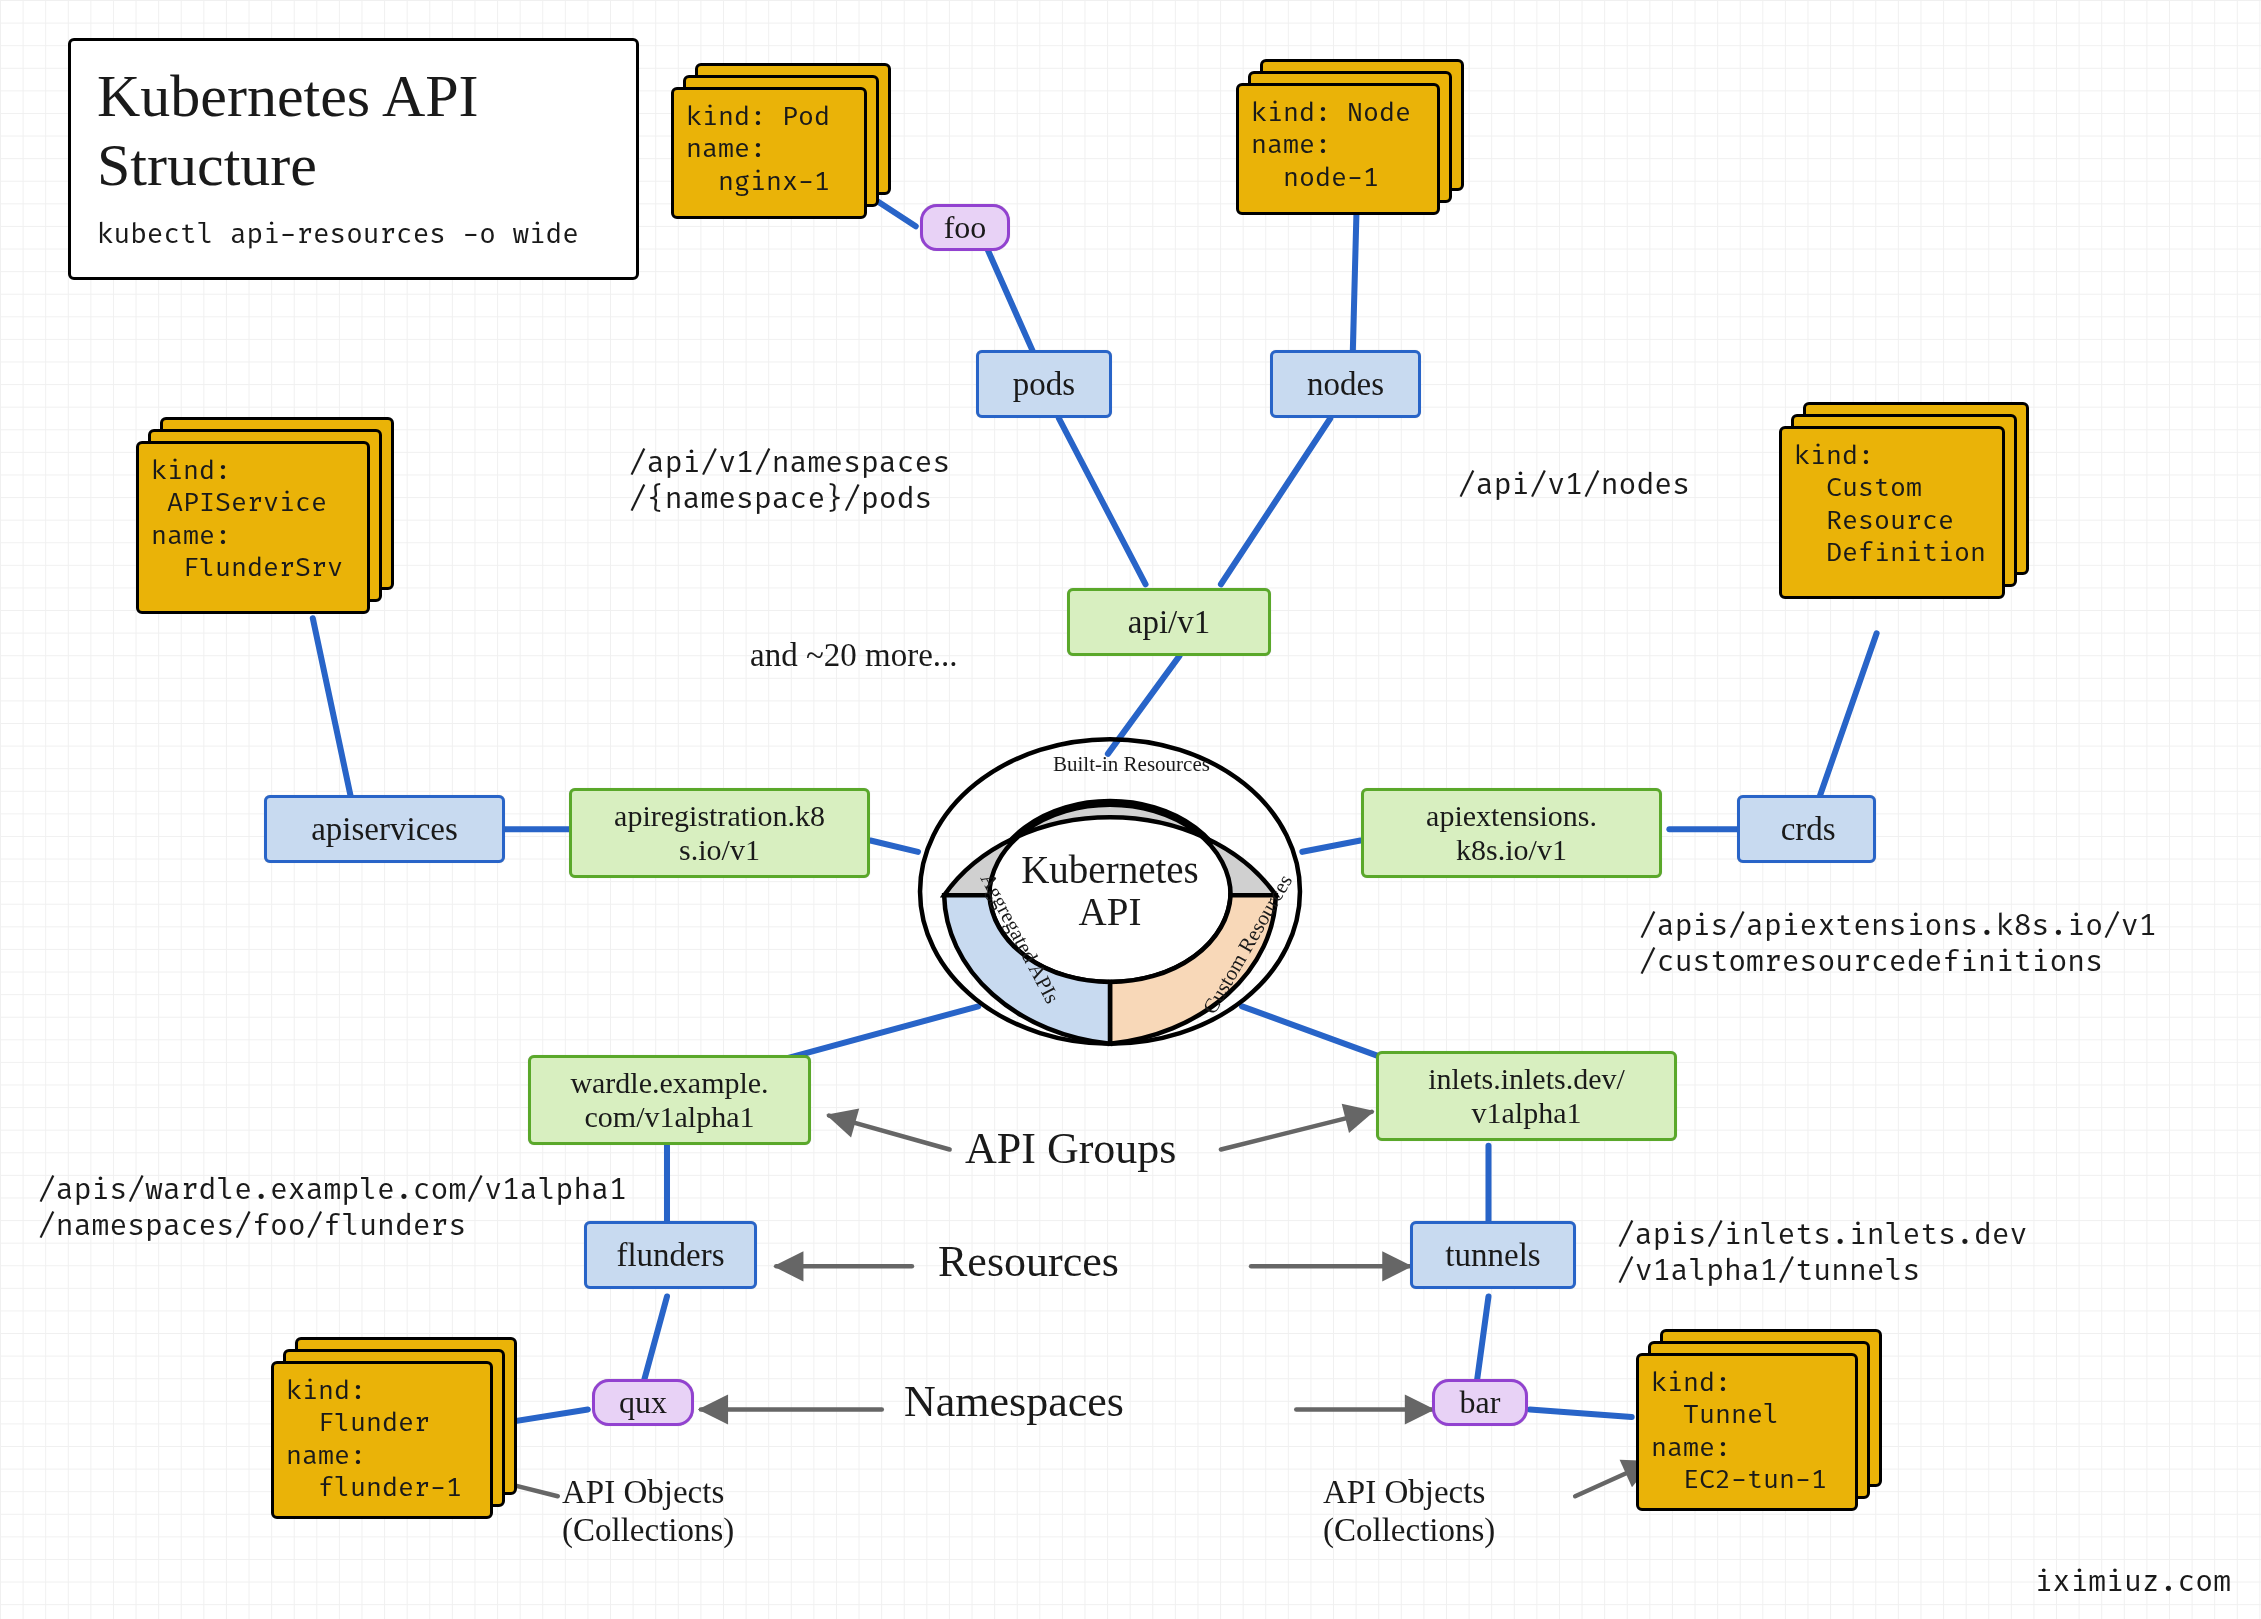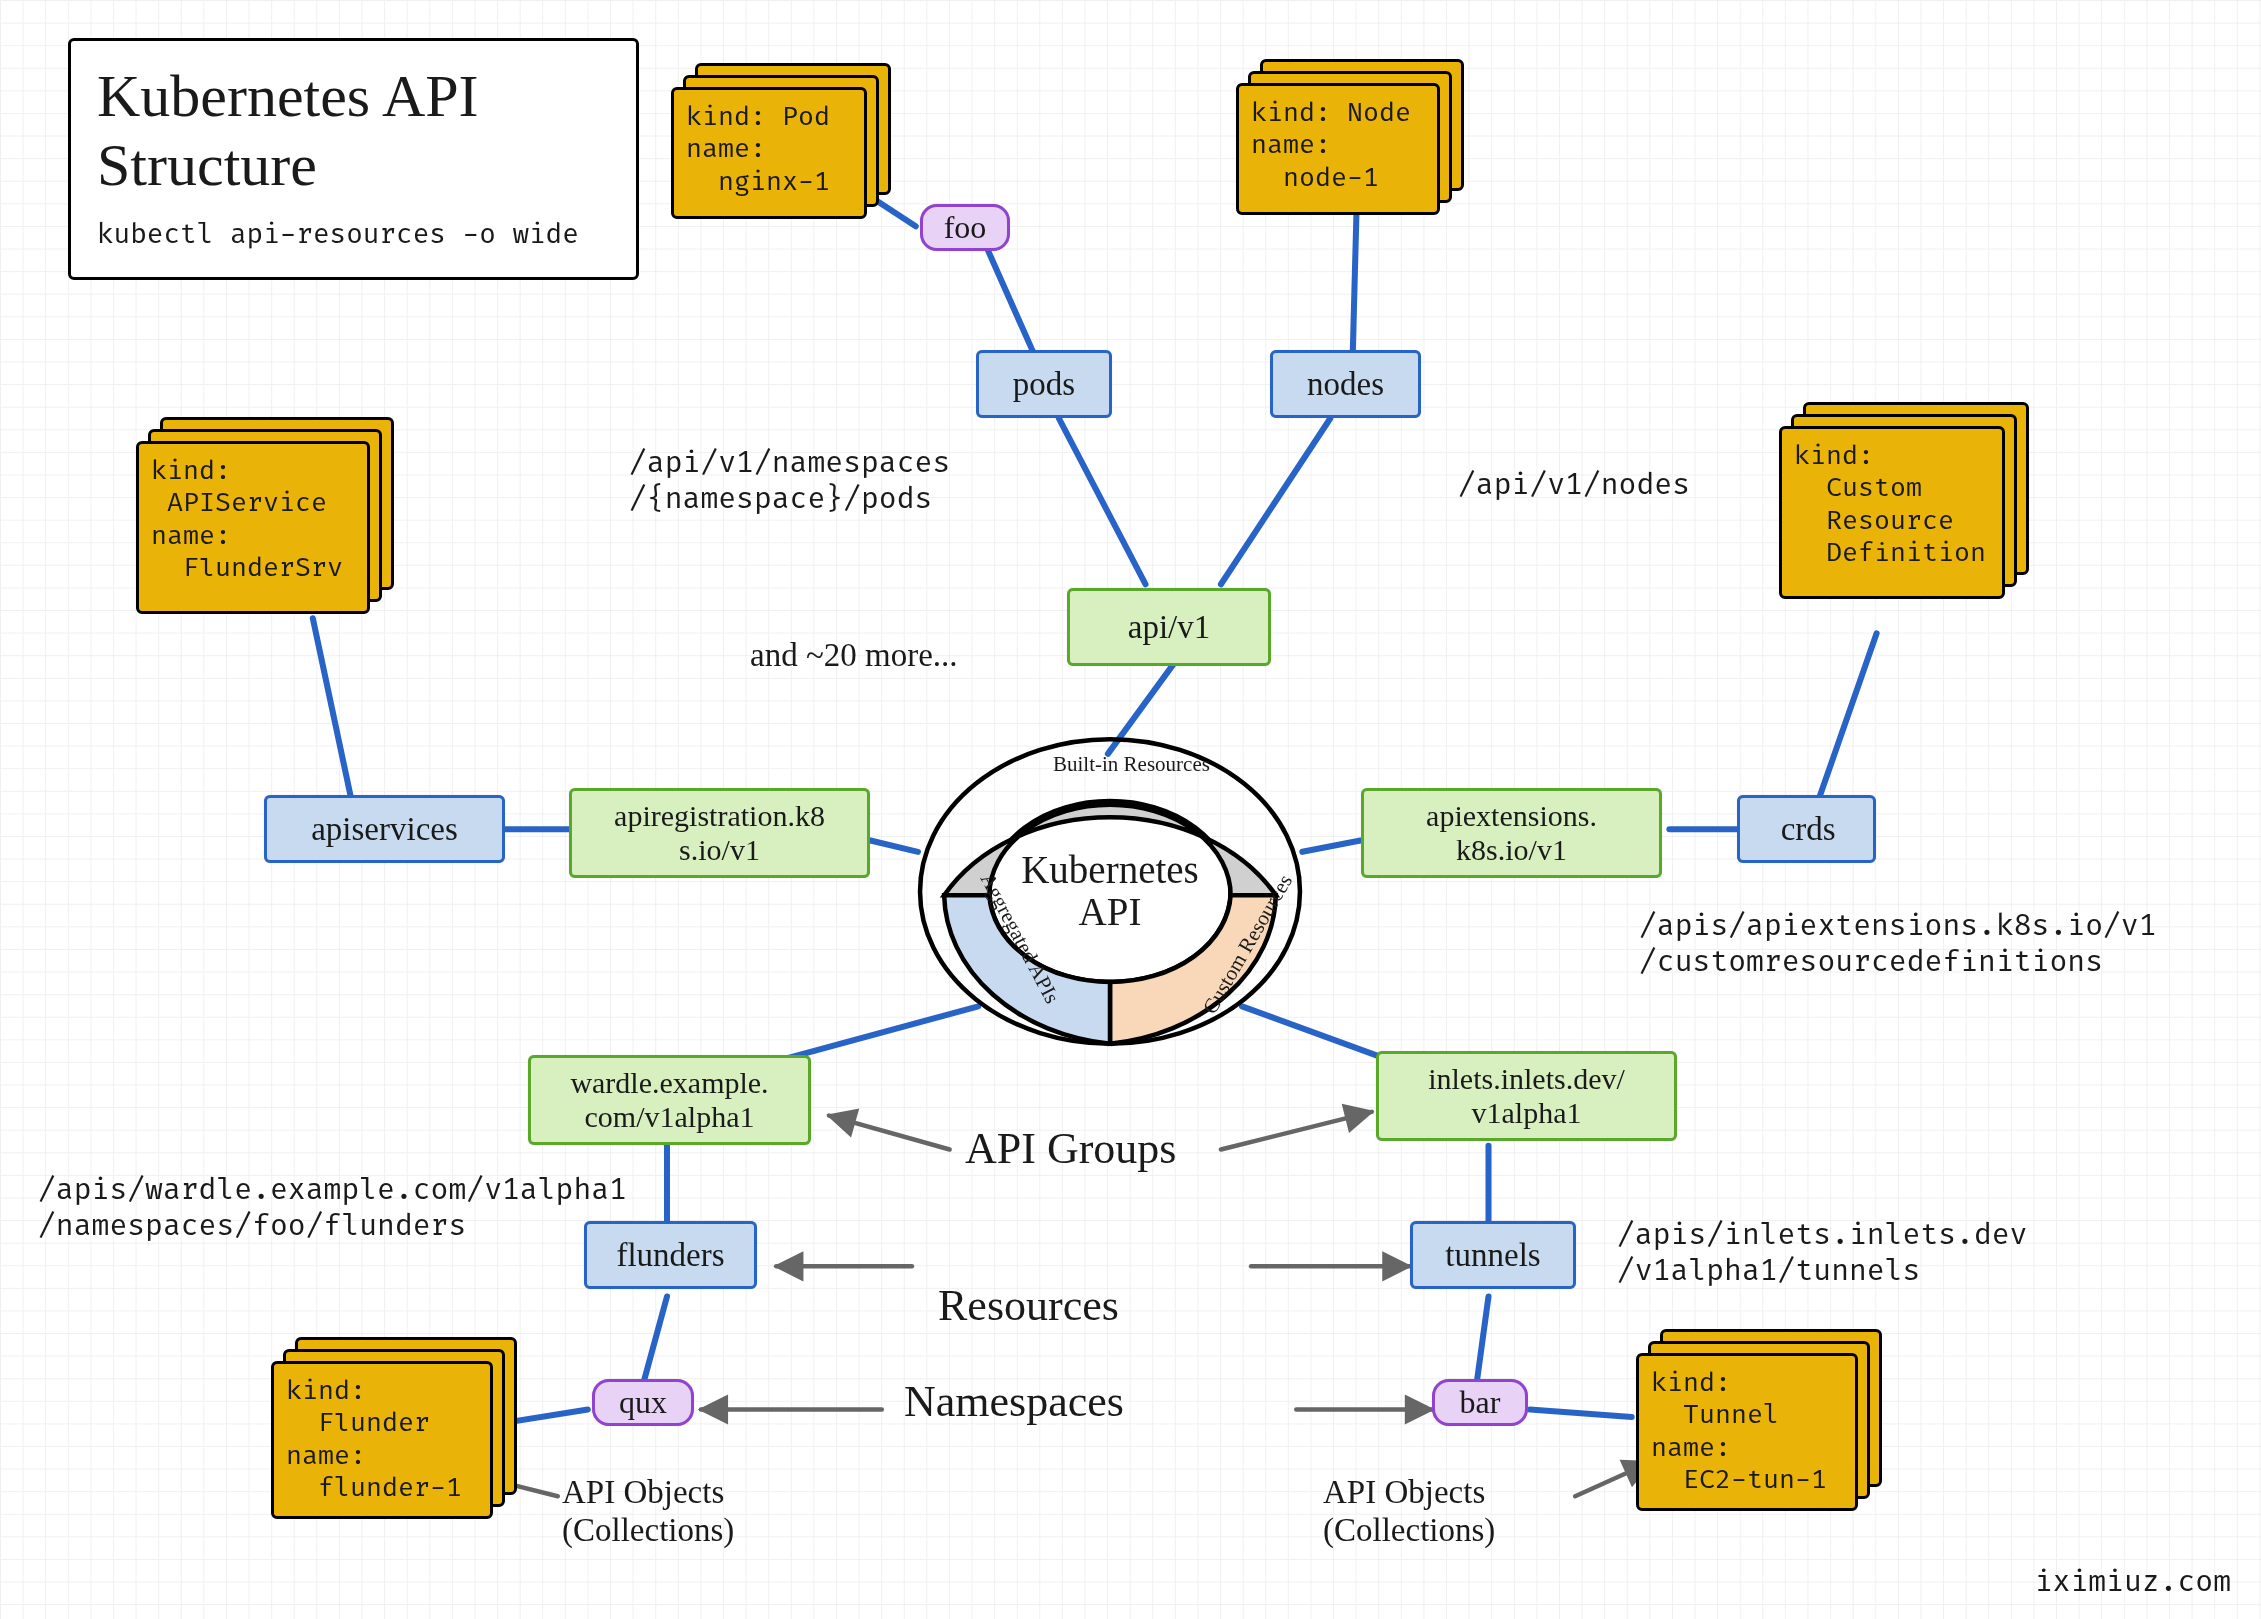--- a/index.html
+++ b/index.html
@@ -223,21 +223,21 @@
       <span>Kubernetes</span><br><span>API</span>
     </div>
     <div class="segment-label" style="left:139px;  top:19.6px;">Built-in
 Resources</div>
     <div class="segment-label" style="left:255px; top:200px; transform:rotate(-60deg);">Custom
 Resources</div>
     <div class="segment-label" style="left:34px;  top:194px; transform:rotate(62deg);">Aggregated
 APIs</div>
   </div>
 
-  <div class="tag green" style="left:1067px; top:588px; width:204px; height:78px;">api/v1</div>
+  <div class="tag green" style="left:1067px; top:588px; width:204px; height:68px;">api/v1</div>
   <div class="tag green" style="left:569px;  top:788px; width:301px; height:90px; font-size:30px;">apiregistration.k8
 s.io/v1</div>
   <div class="tag green" style="left:1361px; top:788px; width:301px; height:90px; font-size:30px;">apiextensions.
 k8s.io/v1</div>
   <div class="tag green" style="left:528px;  top:1055px; width:283px; height:90px; font-size:30px;">wardle.example.
 com/v1alpha1</div>
   <div class="tag green" style="left:1376px; top:1051px; width:301px; height:90px; font-size:30px;">inlets.inlets.dev/
 v1alpha1</div>
 
   <div class="tag blue" style="left:976px; top:350px; width:136px; height:68px;">pods</div>
@@ -297,21 +297,21 @@
   <div class="mono" style="left:1458px; top:467px;">/api/v1/nodes</div>
   <div class="mono" style="left:1639px; top:908px;">/apis/apiextensions.k8s.io/v1
 /customresourcedefinitions</div>
   <div class="mono" style="left:38px;   top:1172px;">/apis/wardle.example.com/v1alpha1
 /namespaces/foo/flunders</div>
   <div class="mono" style="left:1617px; top:1217px;">/apis/inlets.inlets.dev
 /v1alpha1/tunnels</div>
 
   <div class="hand mid" style="left:750px;  top:637px;">and ~20 more...</div>
   <div class="hand big" style="left:965px; top:1123px;">API Groups</div>
-  <div class="hand big" style="left:938px; top:1280px;font-family:Liberation Serif, serif;">Resources</div>
+  <div class="hand big" style="left:938px; top:1236px;font-family:Liberation Serif, serif;">Resources</div>
   <div class="hand big" style="left:904px; top:1376px;">Namespaces</div>
   <div class="hand mid" style="left:562px;  top:1474px; white-space:pre; line-height:1.15;">API Objects
 (Collections)</div>
   <div class="hand mid" style="left:1323px; top:1474px; white-space:pre; line-height:1.15;">API Objects
 (Collections)</div>
 
   <div class="attrib">iximiuz.com</div>
 </div>
 
 

